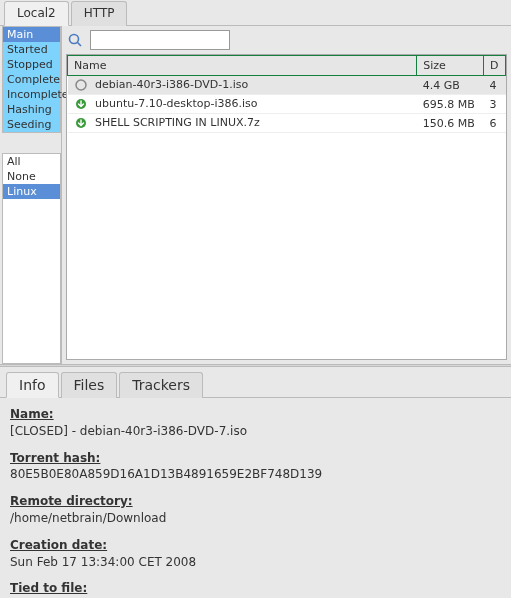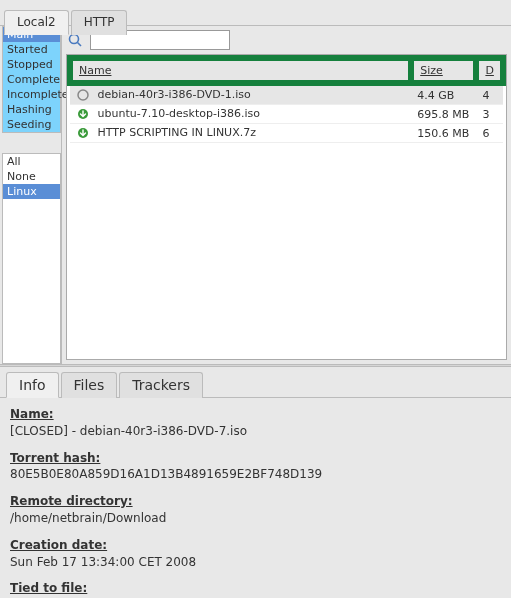--- a/index.html
+++ b/index.html
@@ -21,21 +21,21 @@
   }
   .top-tabs .tab {
     padding: 4px 12px;
     border: 1px solid #bbb;
     border-bottom: none;
     background: #e0e0e0;
     margin-right: 2px;
     cursor: pointer;
     border-radius: 3px 3px 0 0;
     position: relative;
-    top: 10px;
+    top: 1px;
   }
   .top-tabs .tab.active {
     background: #f0f0f0;
     border-bottom: 1px solid #f0f0f0;
   }
   .main-area {
     display: flex;
     height: 338px;
     background: #e8e8e8;
   }
@@ -98,25 +98,24 @@
     background: #fff;
     overflow: hidden;
   }
   table {
     width: 100%;
     border-collapse: collapse;
     font-size: 11px;
   }
   thead th {
     background: #e6e6e6;
-    border: 6px solid #15803d;
+    border: 1px solid #15803d;
     padding: 3px 6px;
     text-align: left;
     font-weight: normal;
-    text-decoration: underline;
   }
   th.name-col { width: 340px; }
   th.size-col { width: 65px; }
   th.last-col { width: 12px; }
   tbody td {
     padding: 2px 6px;
     border-bottom: 1px solid #eee;
     white-space: nowrap;
   }
   tbody tr.selected td {
@@ -243,21 +242,21 @@
             <td>3</td>
           </tr>
           <tr>
             <td>
               <span class="row-icon">
                 <svg width="12" height="12" viewBox="0 0 12 12">
                     <circle cx="6" cy="6" r="5" fill="#3a9a3a"></circle>
                     <path d="M6 3 L6 8 M3.5 6 L6 8.5 L8.5 6" stroke="#fff" stroke-width="1.4" fill="none" stroke-linecap="round" stroke-linejoin="round"></path>
                   </svg>
               </span>
-              <span>HTTP SCRIPTING IN LINUX.7z</span>
+              <span>SHELL SCRIPTING IN LINUX.7z</span>
             </td>
             <td>150.6 MB</td>
             <td>6</td>
           </tr>
         </tbody>
       </table>
     </div>
   </div>
 </div>
 

